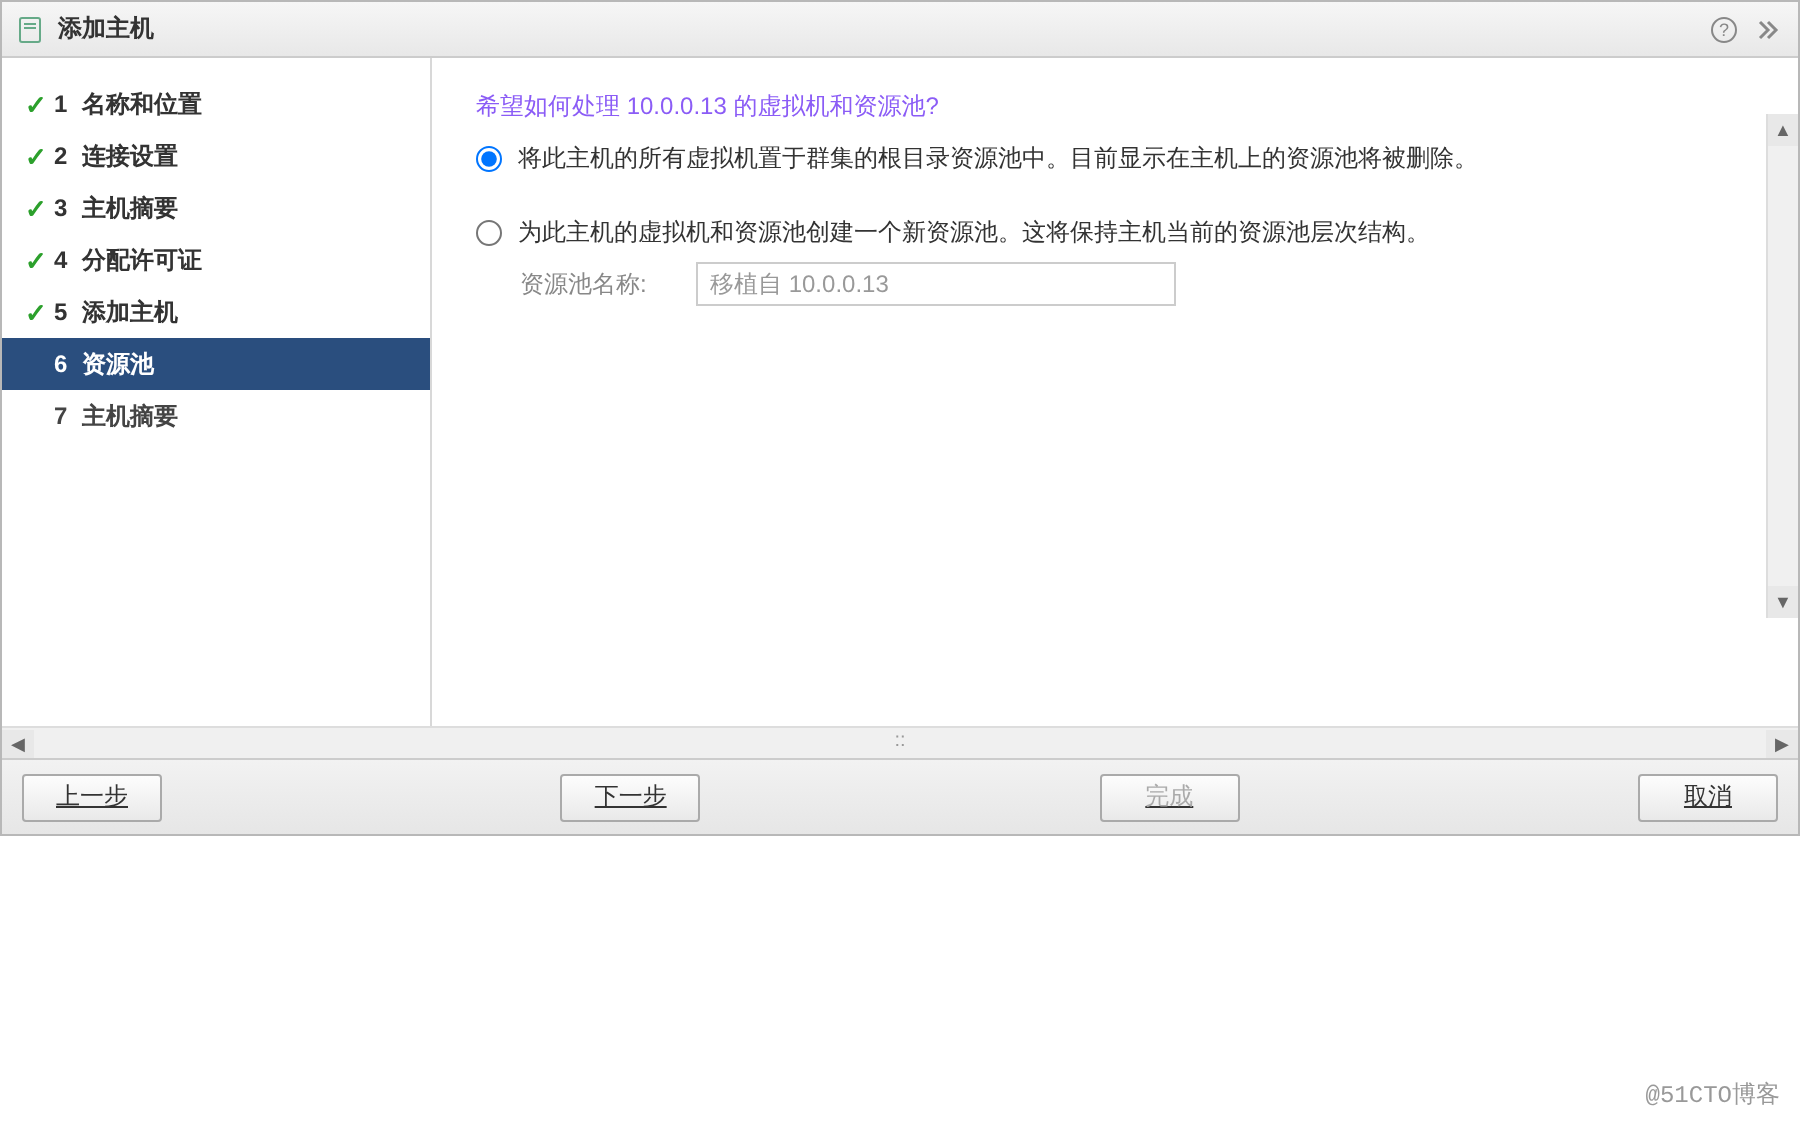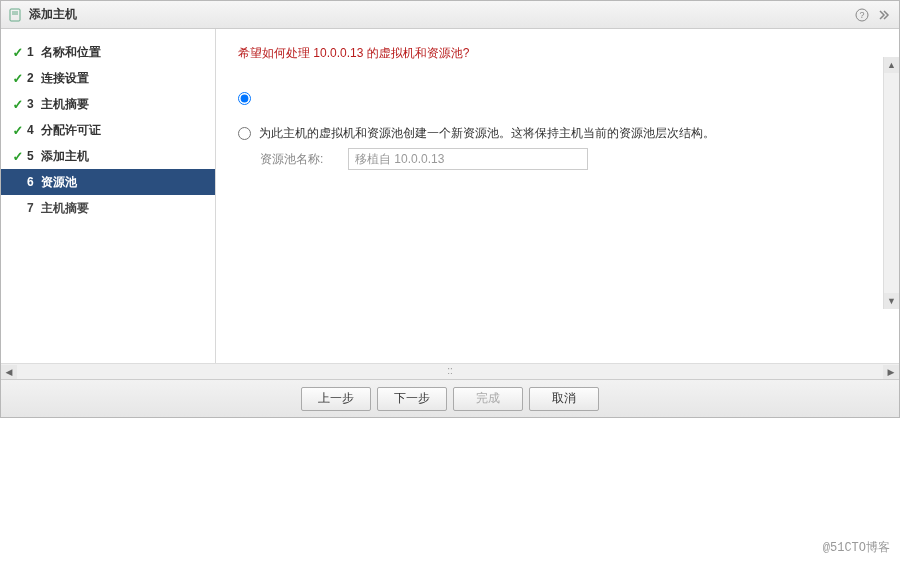--- a/index.html
+++ b/index.html
@@ -98,22 +98,22 @@
     }
     .step.future .check { visibility: hidden; }
     .step.active .check { visibility: hidden; }
     .main {
       flex: 1;
       padding: 16px 22px;
       position: relative;
       overflow-y: auto;
     }
     .question {
-      margin-bottom: 30px;
-      color: #b91c1c;
+      margin-bottom: 9px;
+      color: #8b5cf6;
     }
     .radio-row {
       display: flex;
       align-items: center;
       margin-bottom: 20px;
     }
     .radio-row input[type="radio"] {
       margin-right: 8px;
     }
     .radio-label {
@@ -192,23 +192,24 @@
       transform: translateX(-50%);
       color: #999;
       font-size: 10px;
     }
     .footer {
       height: 38px;
       background: linear-gradient(to bottom, #f2f2f2, #e6e6e6);
       border-top: 1px solid #ccc;
       display: flex;
       align-items: center;
-      justify-content: center;
+      justify-content: space-between;
       padding: 0 10px;
       gap: 6px;
+      text-decoration: underline;
     }
     .btn {
       min-width: 70px;
       height: 24px;
       background: linear-gradient(to bottom, #fdfdfd, #e9e9e9);
       border: 1px solid #aaa;
       border-radius: 2px;
       font-size: 12px;
       cursor: pointer;
       color: #333;
@@ -290,20 +291,21 @@
         <span class="num">7</span>
         <span class="label">主机摘要</span>
       </div>
     </div>
 
     <div class="main">
       <div class="question">希望如何处理 10.0.0.13 的虚拟机和资源池?</div>
 
       <div class="radio-row">
         <input type="radio" name="rp" checked="" style="">
+        <span class="radio-label">将此主机的所有虚拟机置于群集的根目录资源池中。目前显示在主机上的资源池将被删除。</span>
       </div>
 
       <div class="radio-row" style="margin-bottom:4px;">
         <input type="radio" name="rp" style="">
         <span class="radio-label">为此主机的虚拟机和资源池创建一个新资源池。这将保持主机当前的资源池层次结构。</span>
       </div>
 
       <div class="field-row">
         <span class="field-label">资源池名称:</span>
         <input class="field-input" type="text" disabled="" value="移植自 10.0.0.13" style="">

